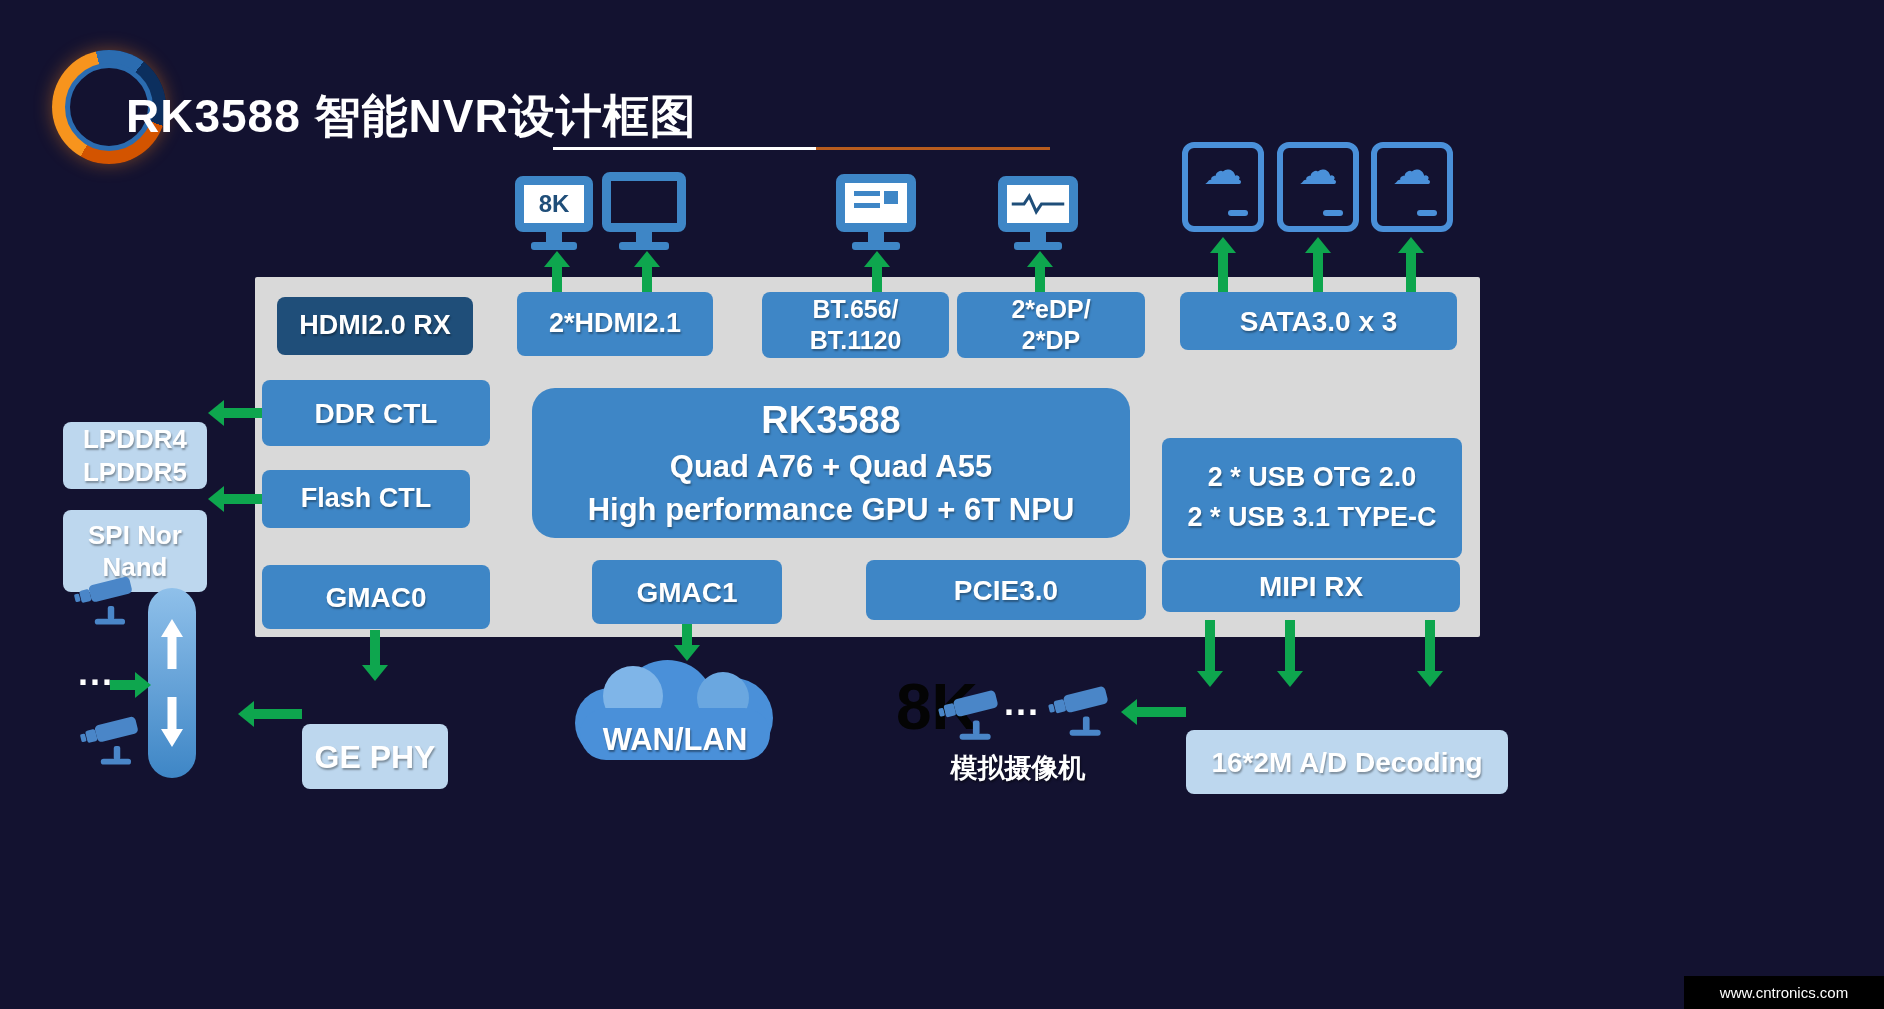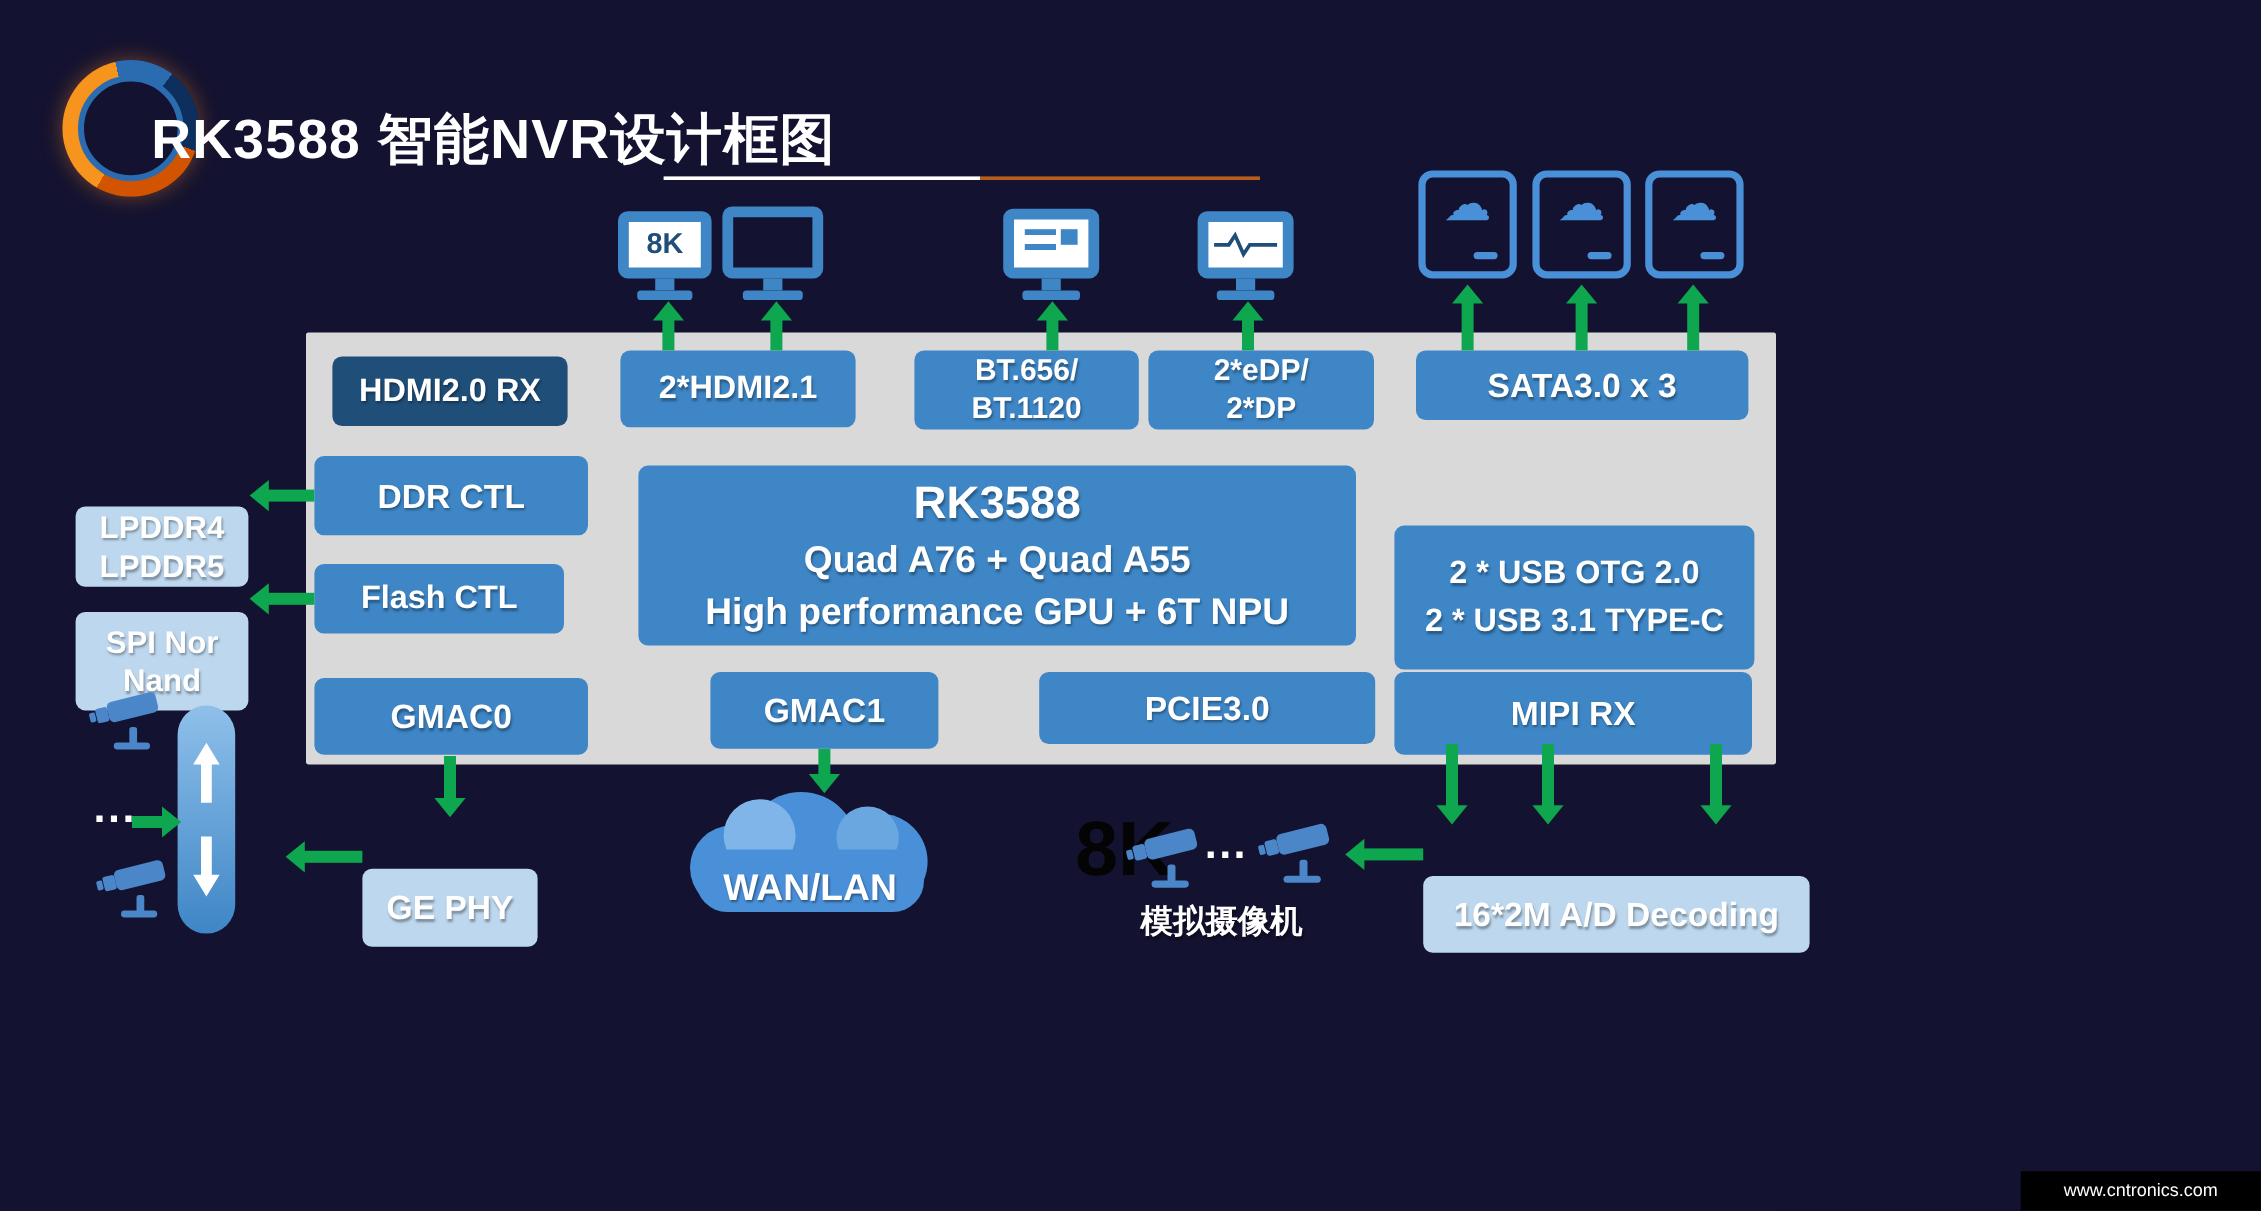--- a/index.html
+++ b/index.html
@@ -130,53 +130,53 @@
   <div class="box blue" style="left:1180px;top:292px;width:277px;height:58px;font-size:28px;">
     <span>SATA3.0 x 3</span>
   </div>
 
   <div class="box blue" style="left:262px;top:380px;width:228px;height:66px;font-size:28px;">
     <span>DDR CTL</span>
   </div>
   <div class="box blue" style="left:262px;top:470px;width:208px;height:58px;font-size:27px;">
     <span>Flash CTL</span>
   </div>
-  <div class="box blue" style="left:532px;top:388px;width:598px;height:150px;gap:4px;">
+  <div class="box blue" style="left:532px;top:388px;width:598px;height:150px;gap:4px;border-radius:23px;">
     <span class="soc-l1">RK3588</span>
     <span class="soc-l2">Quad A76 + Quad A55</span>
     <span class="soc-l3">High performance GPU + 6T NPU</span>
   </div>
   <div class="box blue" style="left:1162px;top:398px;width:300px;height:120px;font-size:27px;gap:6px;margin-top:40px;">
     <span>2 * USB OTG 2.0</span>
     <span>2 * USB 3.1 TYPE-C</span>
   </div>
 
   <div class="box blue" style="left:262px;top:565px;width:228px;height:64px;font-size:28px;">
     <span>GMAC0</span>
   </div>
   <div class="box blue" style="left:592px;top:560px;width:190px;height:64px;font-size:28px;">
     <span>GMAC1</span>
   </div>
   <div class="box blue" style="left:866px;top:560px;width:280px;height:60px;font-size:28px;">
     <span>PCIE3.0</span>
   </div>
-  <div class="box blue" style="left:1162px;top:560px;width:298px;height:69px;font-size:28px;">
+  <div class="box blue" style="left:1162px;top:560px;width:298px;height:52px;font-size:28px;">
     <span>MIPI RX</span>
   </div>
 
   <div class="box lightblue" style="left:63px;top:380px;width:144px;height:67px;font-size:26px;">
     <span>LPDDR4</span>
     <span>LPDDR5</span>
   </div>
   <div class="box lightblue" style="left:63px;top:468px;width:144px;height:82px;font-size:26px;">
     <span>SPI Nor</span>
     <span>Nand</span>
   </div>
 
-  <div class="box lightblue" style="left:302px;top:682px;width:146px;height:65px;font-size:28px;">
+  <div class="box lightblue" style="left:302px;top:682px;width:146px;height:65px;font-size:32px;">
     <span>GE PHY</span>
   </div>
   <div class="box lightblue" style="left:1186px;top:688px;width:322px;height:64px;font-size:28px;">
     <span>16*2M A/D Decoding</span>
   </div>
 
   <div class="monitor" style="left:515px;top:176px;">
     <div class="screen" style="width:78px;height:56px;">
       <span class="mlabel">8K</span>
     </div>

